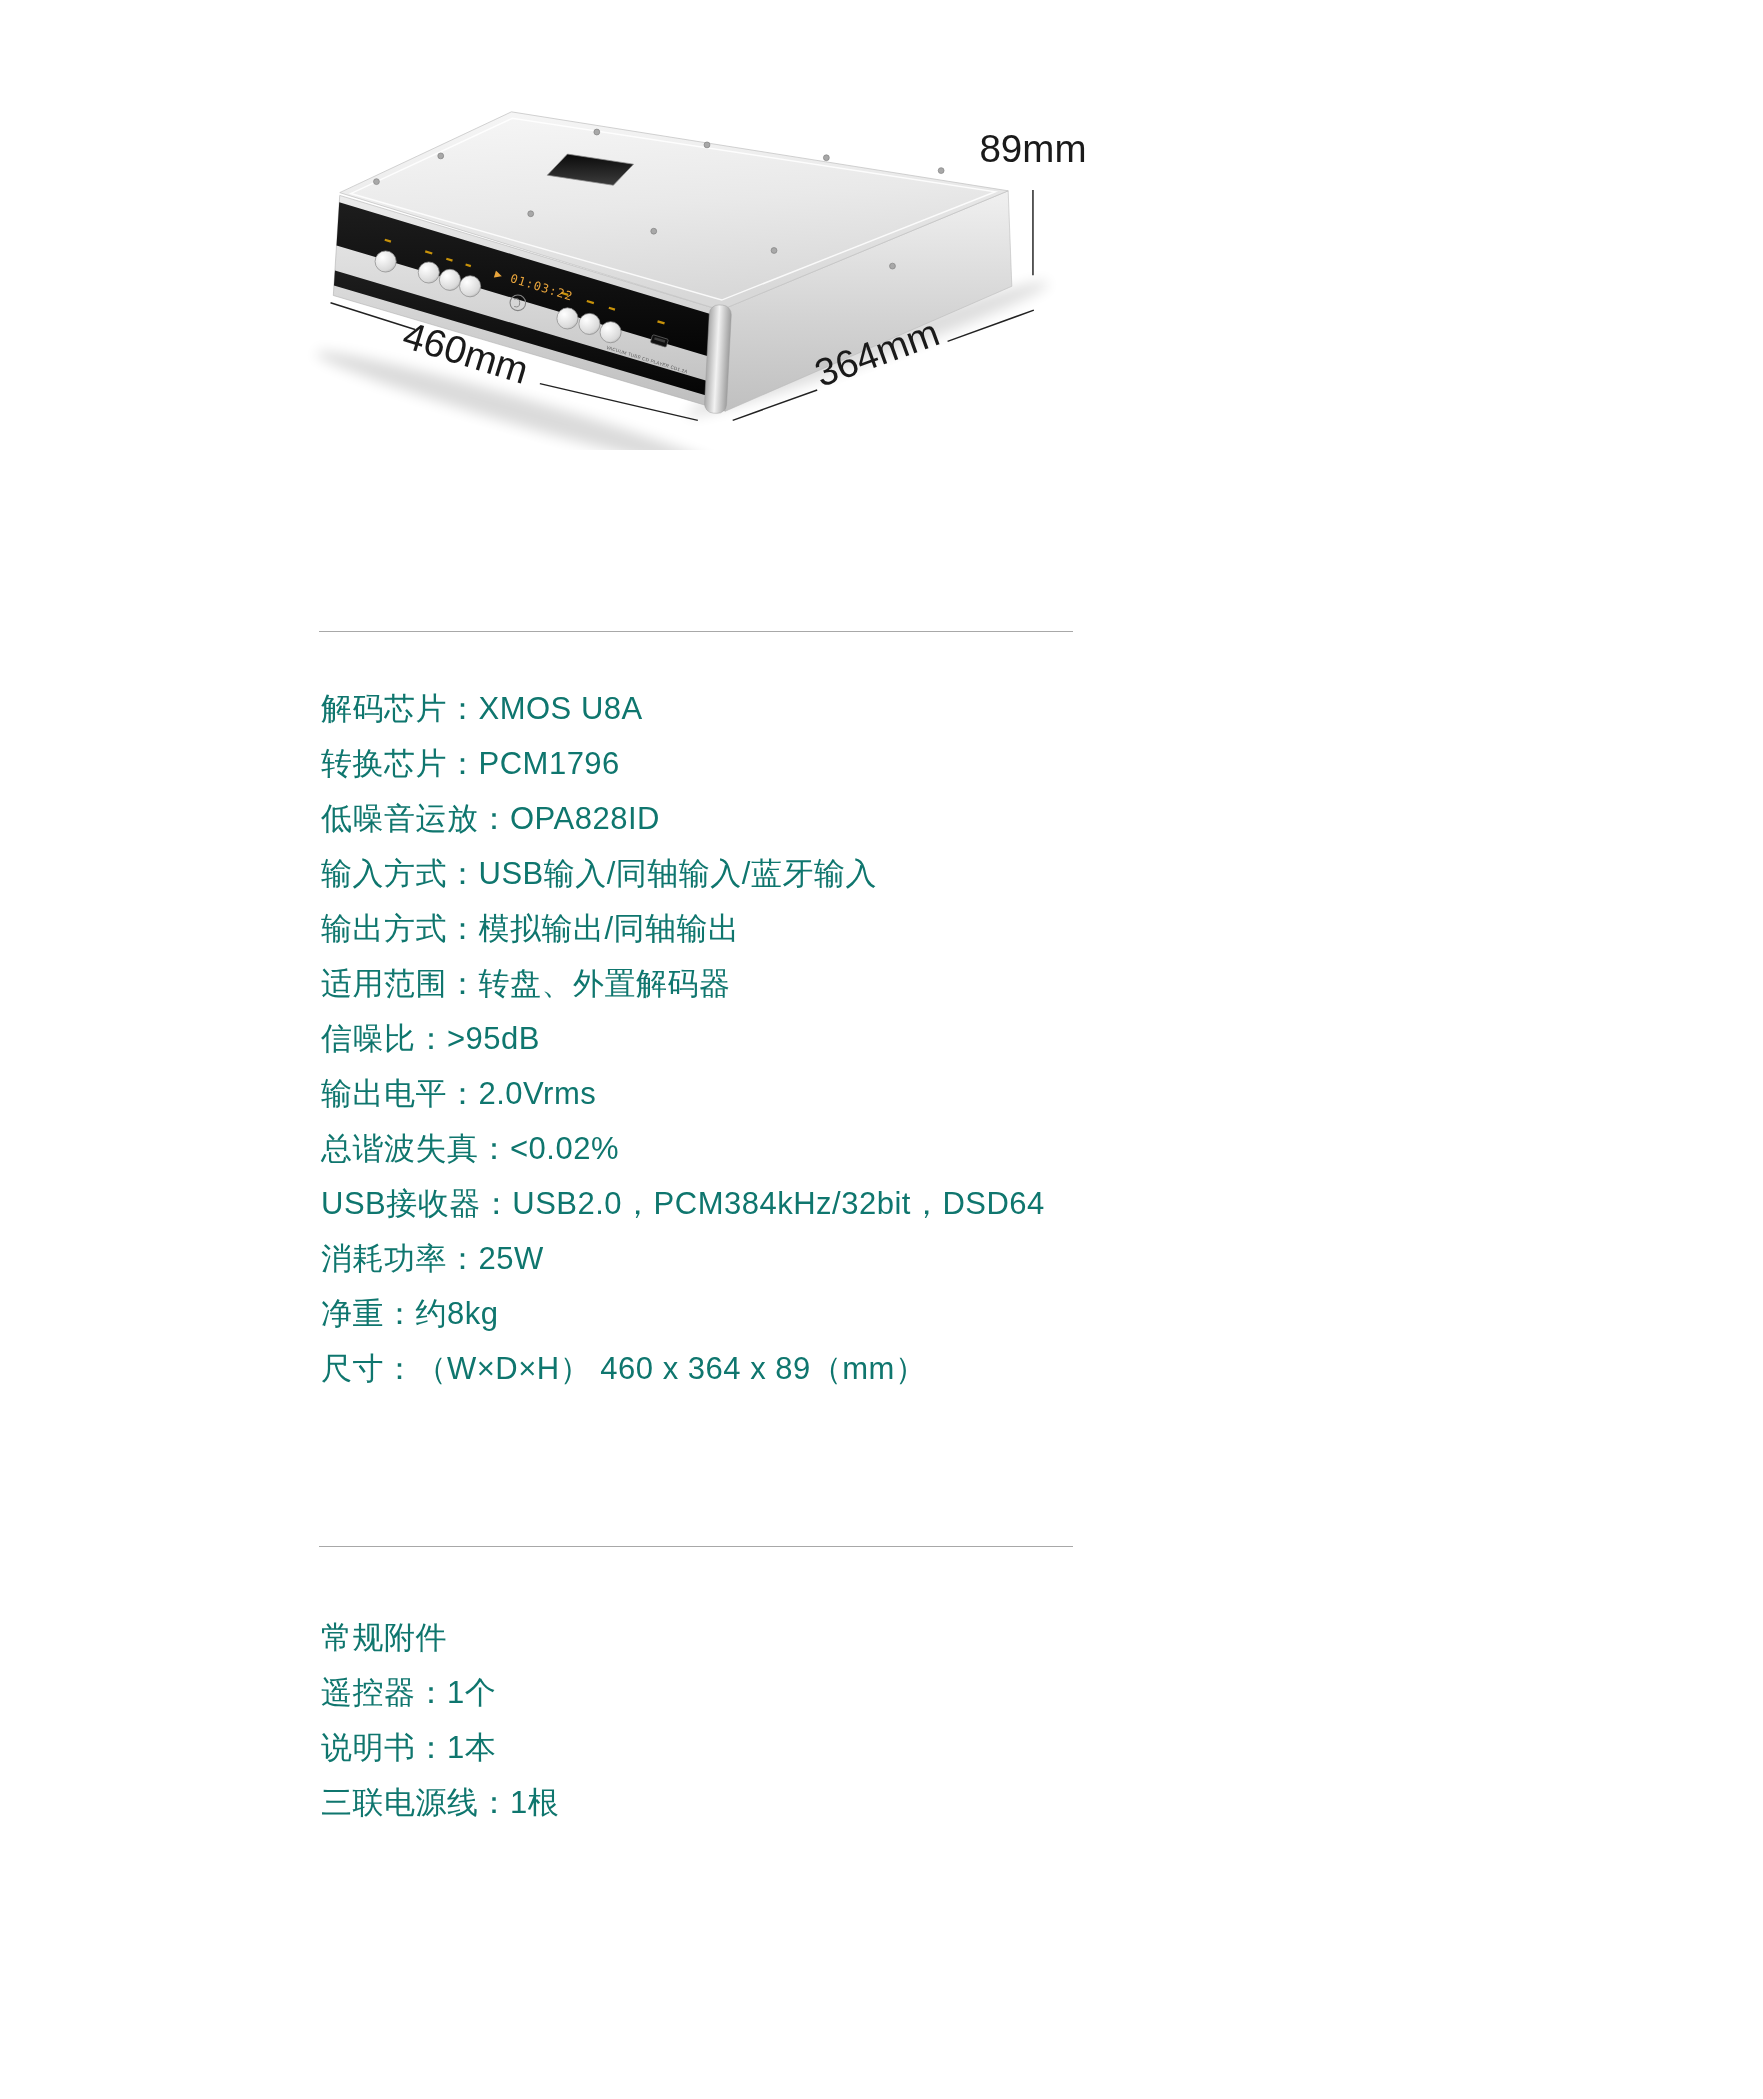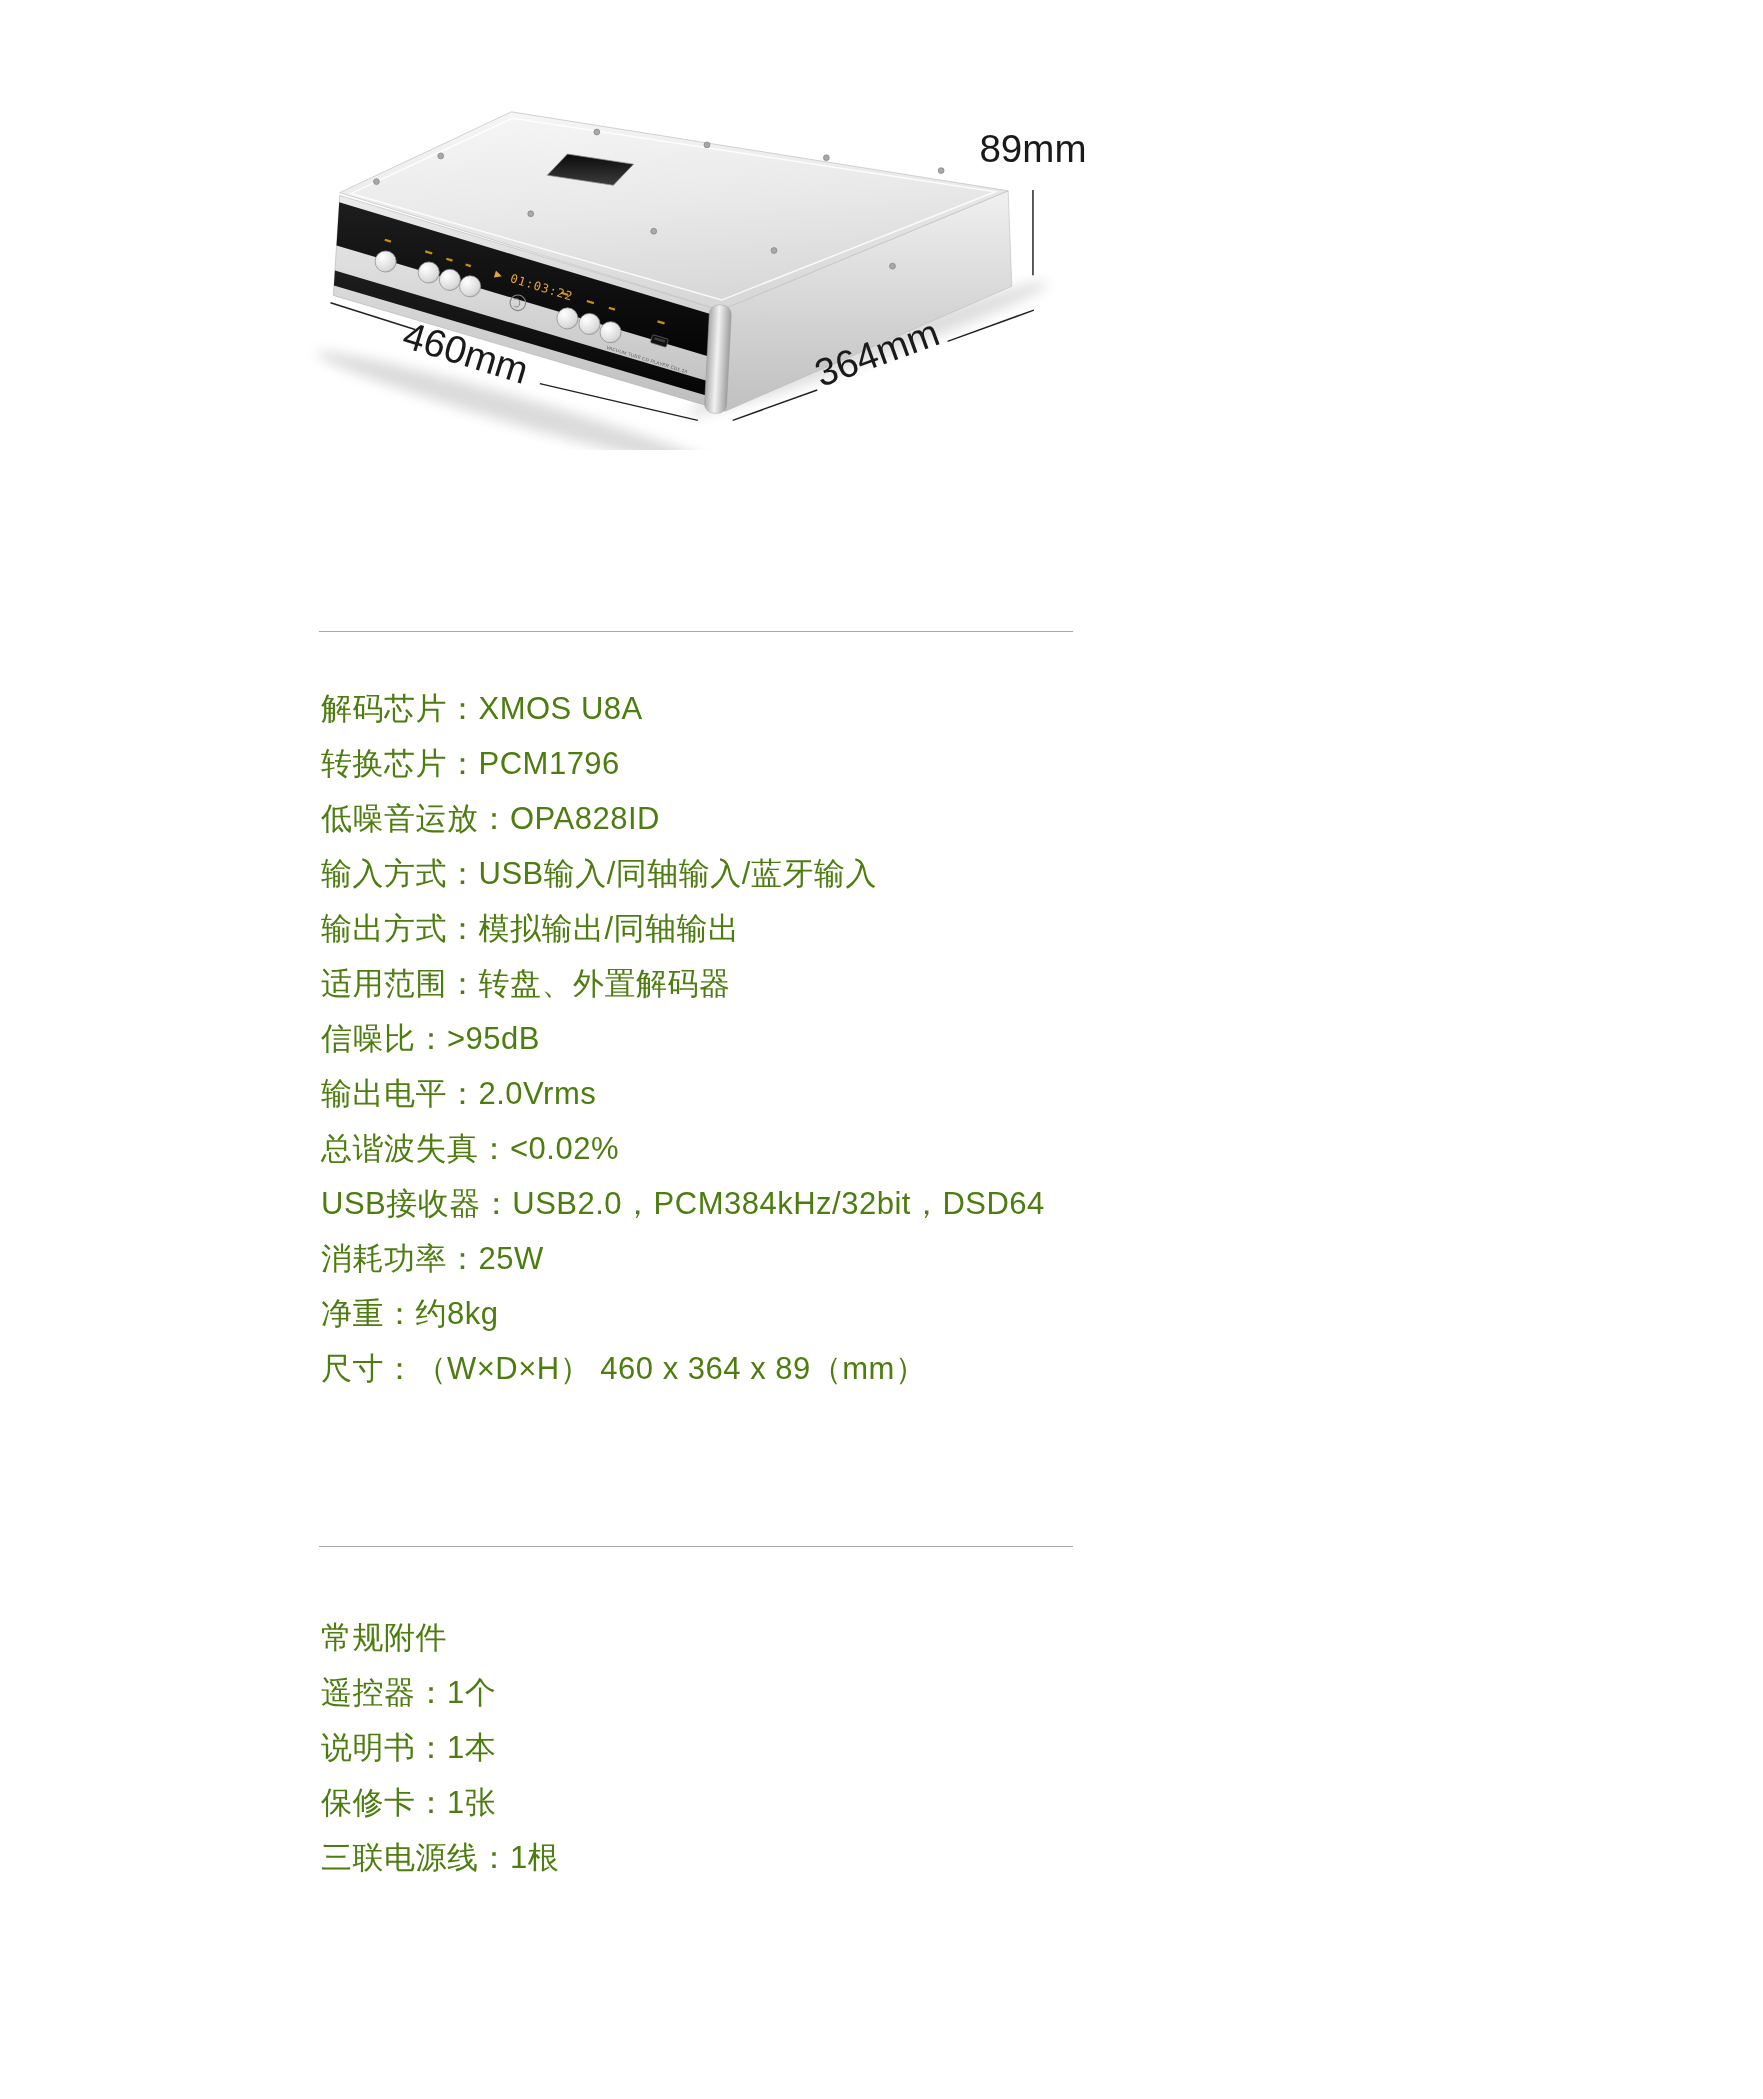--- a/index.html
+++ b/index.html
@@ -42,21 +42,21 @@
     left: 321px;
     top: 1610px;
     width: 1010px;
   }
   .text-line {
     font-size: 31px;
     line-height: 55px;
     height: 55px;
     white-space: nowrap;
     letter-spacing: 0.5px;
-    color: #4d7c0f;
+    color: #0f766e;
   }
   .dim-label {
     font-size: 42px;
     fill: #1a1a1a;
   }
   .front-micro-text {
     font-size: 5px;
     fill: #5a5a5a;
     letter-spacing: 0.3px;
   }
@@ -214,16 +214,15 @@
   <div class="text-line">净重：约8kg</div>
   <div class="text-line">尺寸：（W×D×H） 460 x 364 x 89（mm）</div>
 </div>
 
 <div id="divider-2" class="divider"></div>
 
 <div class="acc-block">
   <div class="text-line">常规附件</div>
   <div class="text-line">遥控器：1个</div>
   <div class="text-line">说明书：1本</div>
-  <div class="text-line">保修卡：1张</div>
   <div class="text-line">三联电源线：1根</div>
 </div>
 
 
 </body></html>

